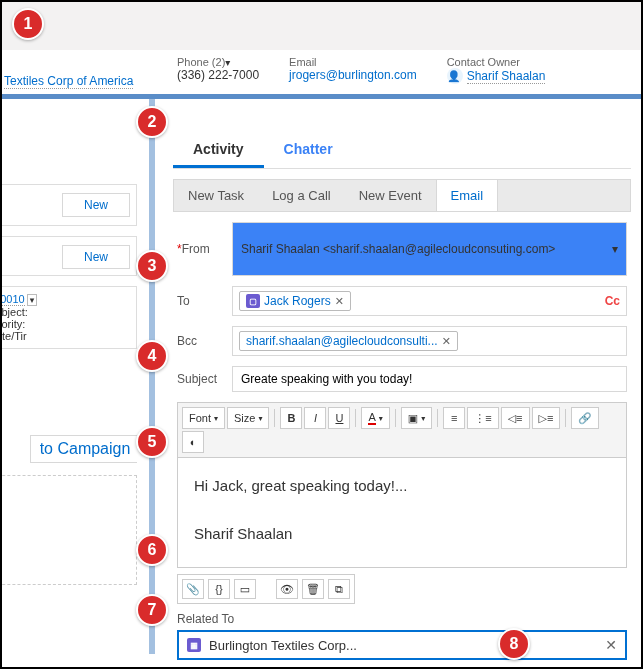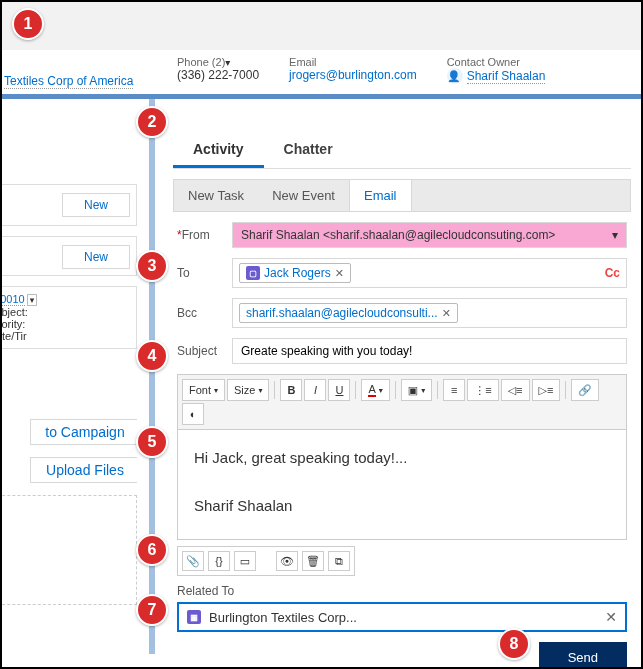--- a/index.html
+++ b/index.html
@@ -21,42 +21,42 @@
     
     .main-area { display: flex; height: 555px; }
     
     .left-rail { width: 135px; padding-right: 0; overflow: hidden; background: #fff; }
     .left-spacer-1 { height: 55px; }
     .left-box { border: 1px solid #ddd; border-left: none; margin-left: -20px; padding: 8px 6px 8px 0; text-align: right; margin-bottom: 10px; }
     .btn-new { border: 1px solid #d8d8d8; background: #fff; color: #006dcc; padding: 4px 21px; font-size: 12px; cursor: pointer; }
     .case-details { margin-left: -20px; border: 1px solid #ddd; border-left: none; padding: 6px; font-size: 11px; }
     .case-num { color: #006dcc; border-bottom: 1px dotted #999; display: inline-block; }
     .case-dd { display: inline-block; border: 1px solid #bbb; font-size: 9px; padding: 0 2px; margin-left: 2px; }
-    .btn-link-box { border: 1px solid #d8d8d8; background: #fff; color: #006dcc; padding: 4px 4px; font-size: 14px; cursor: pointer; margin-left: 0px; display: block; text-align: center; width: 110px; margin-bottom: 12px; }
+    .btn-link-box { border: 1px solid #d8d8d8; background: #fff; color: #006dcc; padding: 4px 4px; font-size: 16px; cursor: pointer; margin-left: 0px; display: block; text-align: center; width: 110px; margin-bottom: 12px; margin-top: 16px; }
     .dashed-area { border: 1.5px dashed #ccc; margin-left: -20px; height: 110px; margin-top: 10px; }
     
     .vert-divider { width: 30px; background: #fff; position: relative; }
     .vert-blue { width: 6px; background: #a3c0e0; height: 100%; margin: 0 auto; }
     
     .right-pane { flex: 1; padding: 6px 10px 6px 6px; background: #fff; position: relative; }
     
     .tabs-main { display: flex; border-bottom: 1px solid #ddd; margin-bottom: 10px; margin-top: 28px; }
-    .tab-main { padding: 8px 20px; font-size: 14px; font-weight: bold; cursor: pointer; color: #404040; }
+    .tab-main { padding: 8px 20px; font-size: 14px; font-weight: bold; cursor: pointer; color: #3b82f6; }
     .tab-main.active { color: #333; border-bottom: 3px solid #0070d2; }
     
     .tabs-action { display: flex; background: #eaeaea; border: 1px solid #d8d8d8; text-align: right; }
     .tab-action { padding: 8px 14px; font-size: 13px; cursor: pointer; color: #555; }
     .tab-action.active { background: #fff; color: #006dcc; border-right: 1px solid #d8d8d8; border-left: 1px solid #d8d8d8; }
     
     .form-area { padding: 10px 4px; }
     .form-row { display: flex; align-items: center; margin-bottom: 10px; }
     .form-label { width: 55px; font-size: 12px; color: #555; text-align: left; padding-right: 6px; }
     .form-label .req { color: #d00; }
     .form-control { flex: 1; }
-    .dropdown { border: 1px solid #d8d8d8; padding: 5px 8px; font-size: 12px; display: flex; justify-content: space-between; align-items: center; background: #f9a8d4; }
+    .dropdown { border: 1px solid #d8d8d8; padding: 19px 8px; font-size: 12px; display: flex; justify-content: space-between; align-items: center; background: #3b82f6; }
     .pill-box { border: 1px solid #d8d8d8; padding: 4px 6px; display: flex; align-items: center; gap: 6px; background: #fff; }
     .pill { border: 1px solid #bbb; border-radius: 2px; padding: 2px 6px; display: inline-flex; align-items: center; gap: 4px; font-size: 12px; color: #006dcc; background: #fff; }
     .pill-icon { width: 14px; height: 14px; background: #6b5bd0; display: inline-flex; align-items: center; justify-content: center; color: #fff; font-size: 8px; font-weight: bold; border-radius: 2px; }
     .pill-icon.account { background: #6b5bd0; }
     .pill-close { color: #666; cursor: pointer; font-size: 11px; }
     .cc-link { margin-left: auto; color: #ef4444; font-weight: bold; font-size: 12px; cursor: pointer; }
     .text-input { border: 1px solid #d8d8d8; padding: 5px 8px; font-size: 12px; width: 100%; }
     
     .editor-toolbar { border: 1px solid #ccc; background: #f4f4f4; padding: 4px; display: flex; gap: 2px; align-items: center; flex-wrap: wrap; }
     .tb-btn { border: 1px solid #ccc; background: #fff; padding: 3px 6px; font-size: 11px; cursor: pointer; display: inline-flex; align-items: center; gap: 3px; min-width: 22px; justify-content: center; height: 22px;}
@@ -117,36 +117,36 @@
       <button class="btn-new">New</button>
     </div>
     <div class="case-details">
       <div><span class="case-num">000010</span><span class="case-dd">▾</span></div>
       <div>Subject:</div>
       <div>Priority:</div>
       <div>Date/Tir</div>
     </div>
     <div style="height:70px"></div>
     <button class="btn-link-box" style="margin-left:28px">to Campaign</button>
-    <button class="btn-link-box" style="margin-left:28px">Upload Files</button>
     <div class="dashed-area"></div>
   </div>
 
   <div class="vert-divider">
     <div class="vert-blue"></div>
   </div>
 
   <div class="right-pane">
     <div class="tabs-main">
       <div class="tab-main active">Activity</div>
       <div class="tab-main">Chatter</div>
     </div>
 
     <div class="tabs-action">
       <div class="tab-action">New Task</div>
+      <div class="tab-action">Log a Call</div>
       <div class="tab-action">New Event</div>
       <div class="tab-action active">Email</div>
     </div>
 
     <div class="form-area">
       <div class="form-row">
         <div class="form-label"><span class="req">*</span><span>From</span></div>
         <div class="form-control dropdown">
           <span>Sharif Shaalan &lt;sharif.shaalan@agilecloudconsuting.com&gt;</span>
           <span>▾</span>

